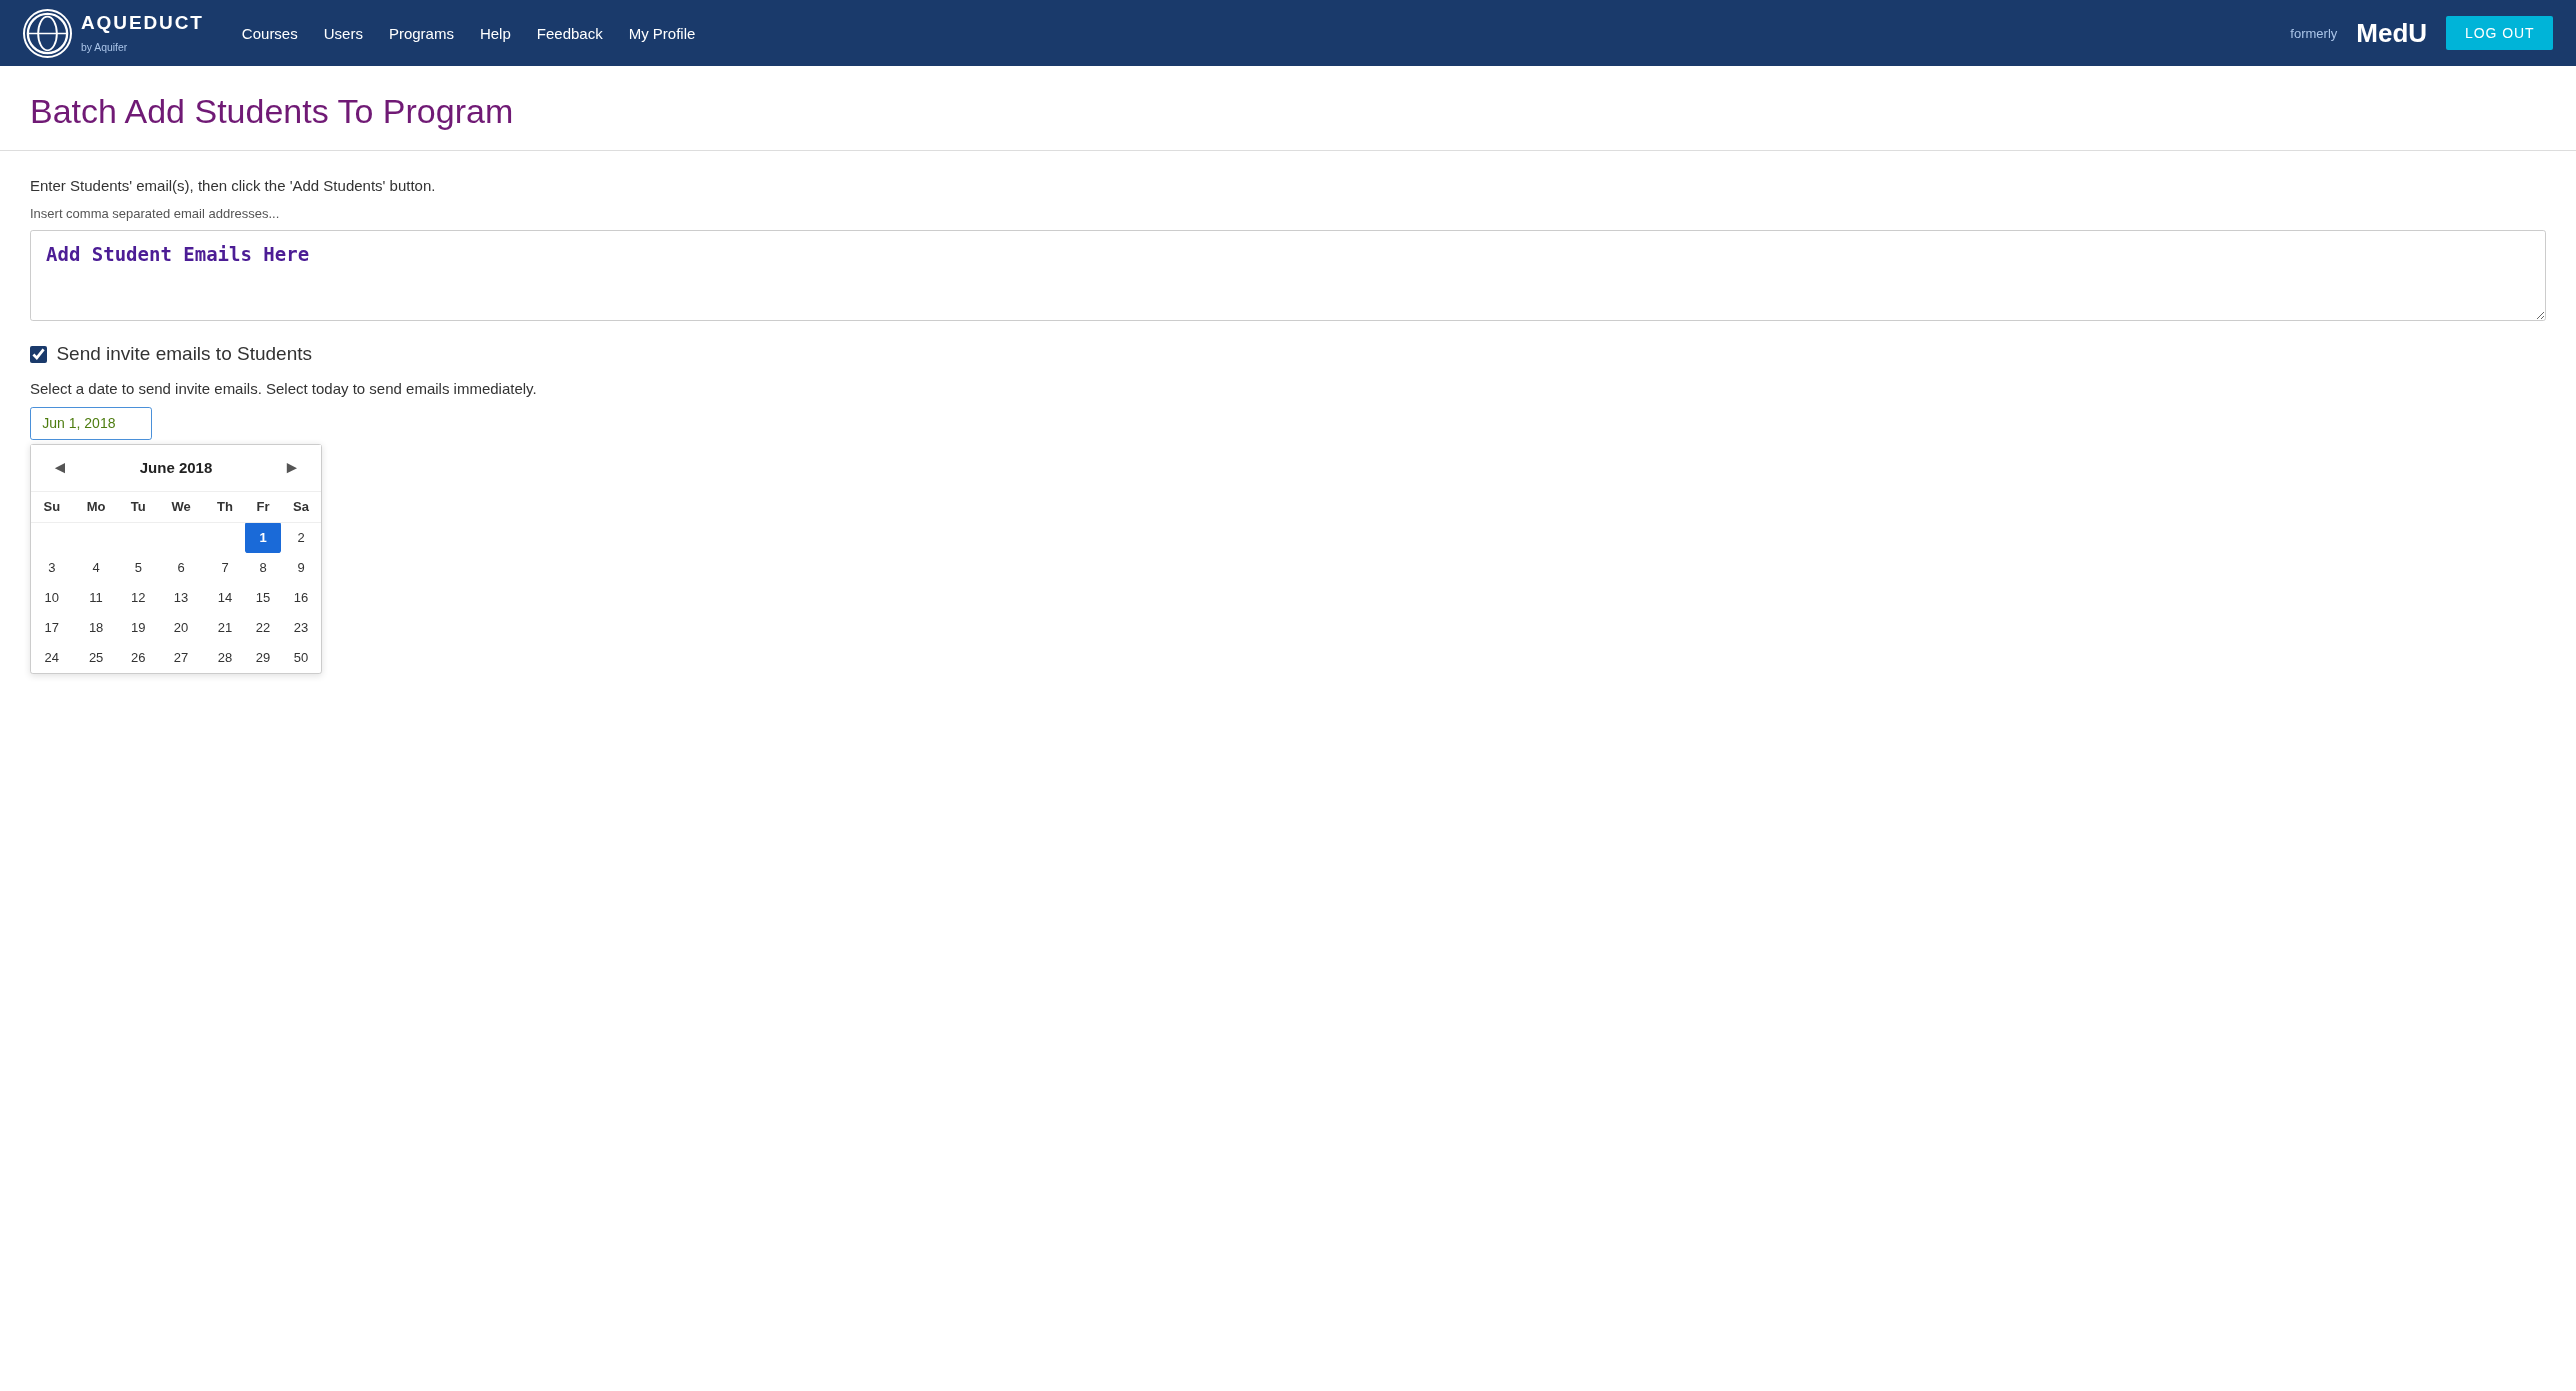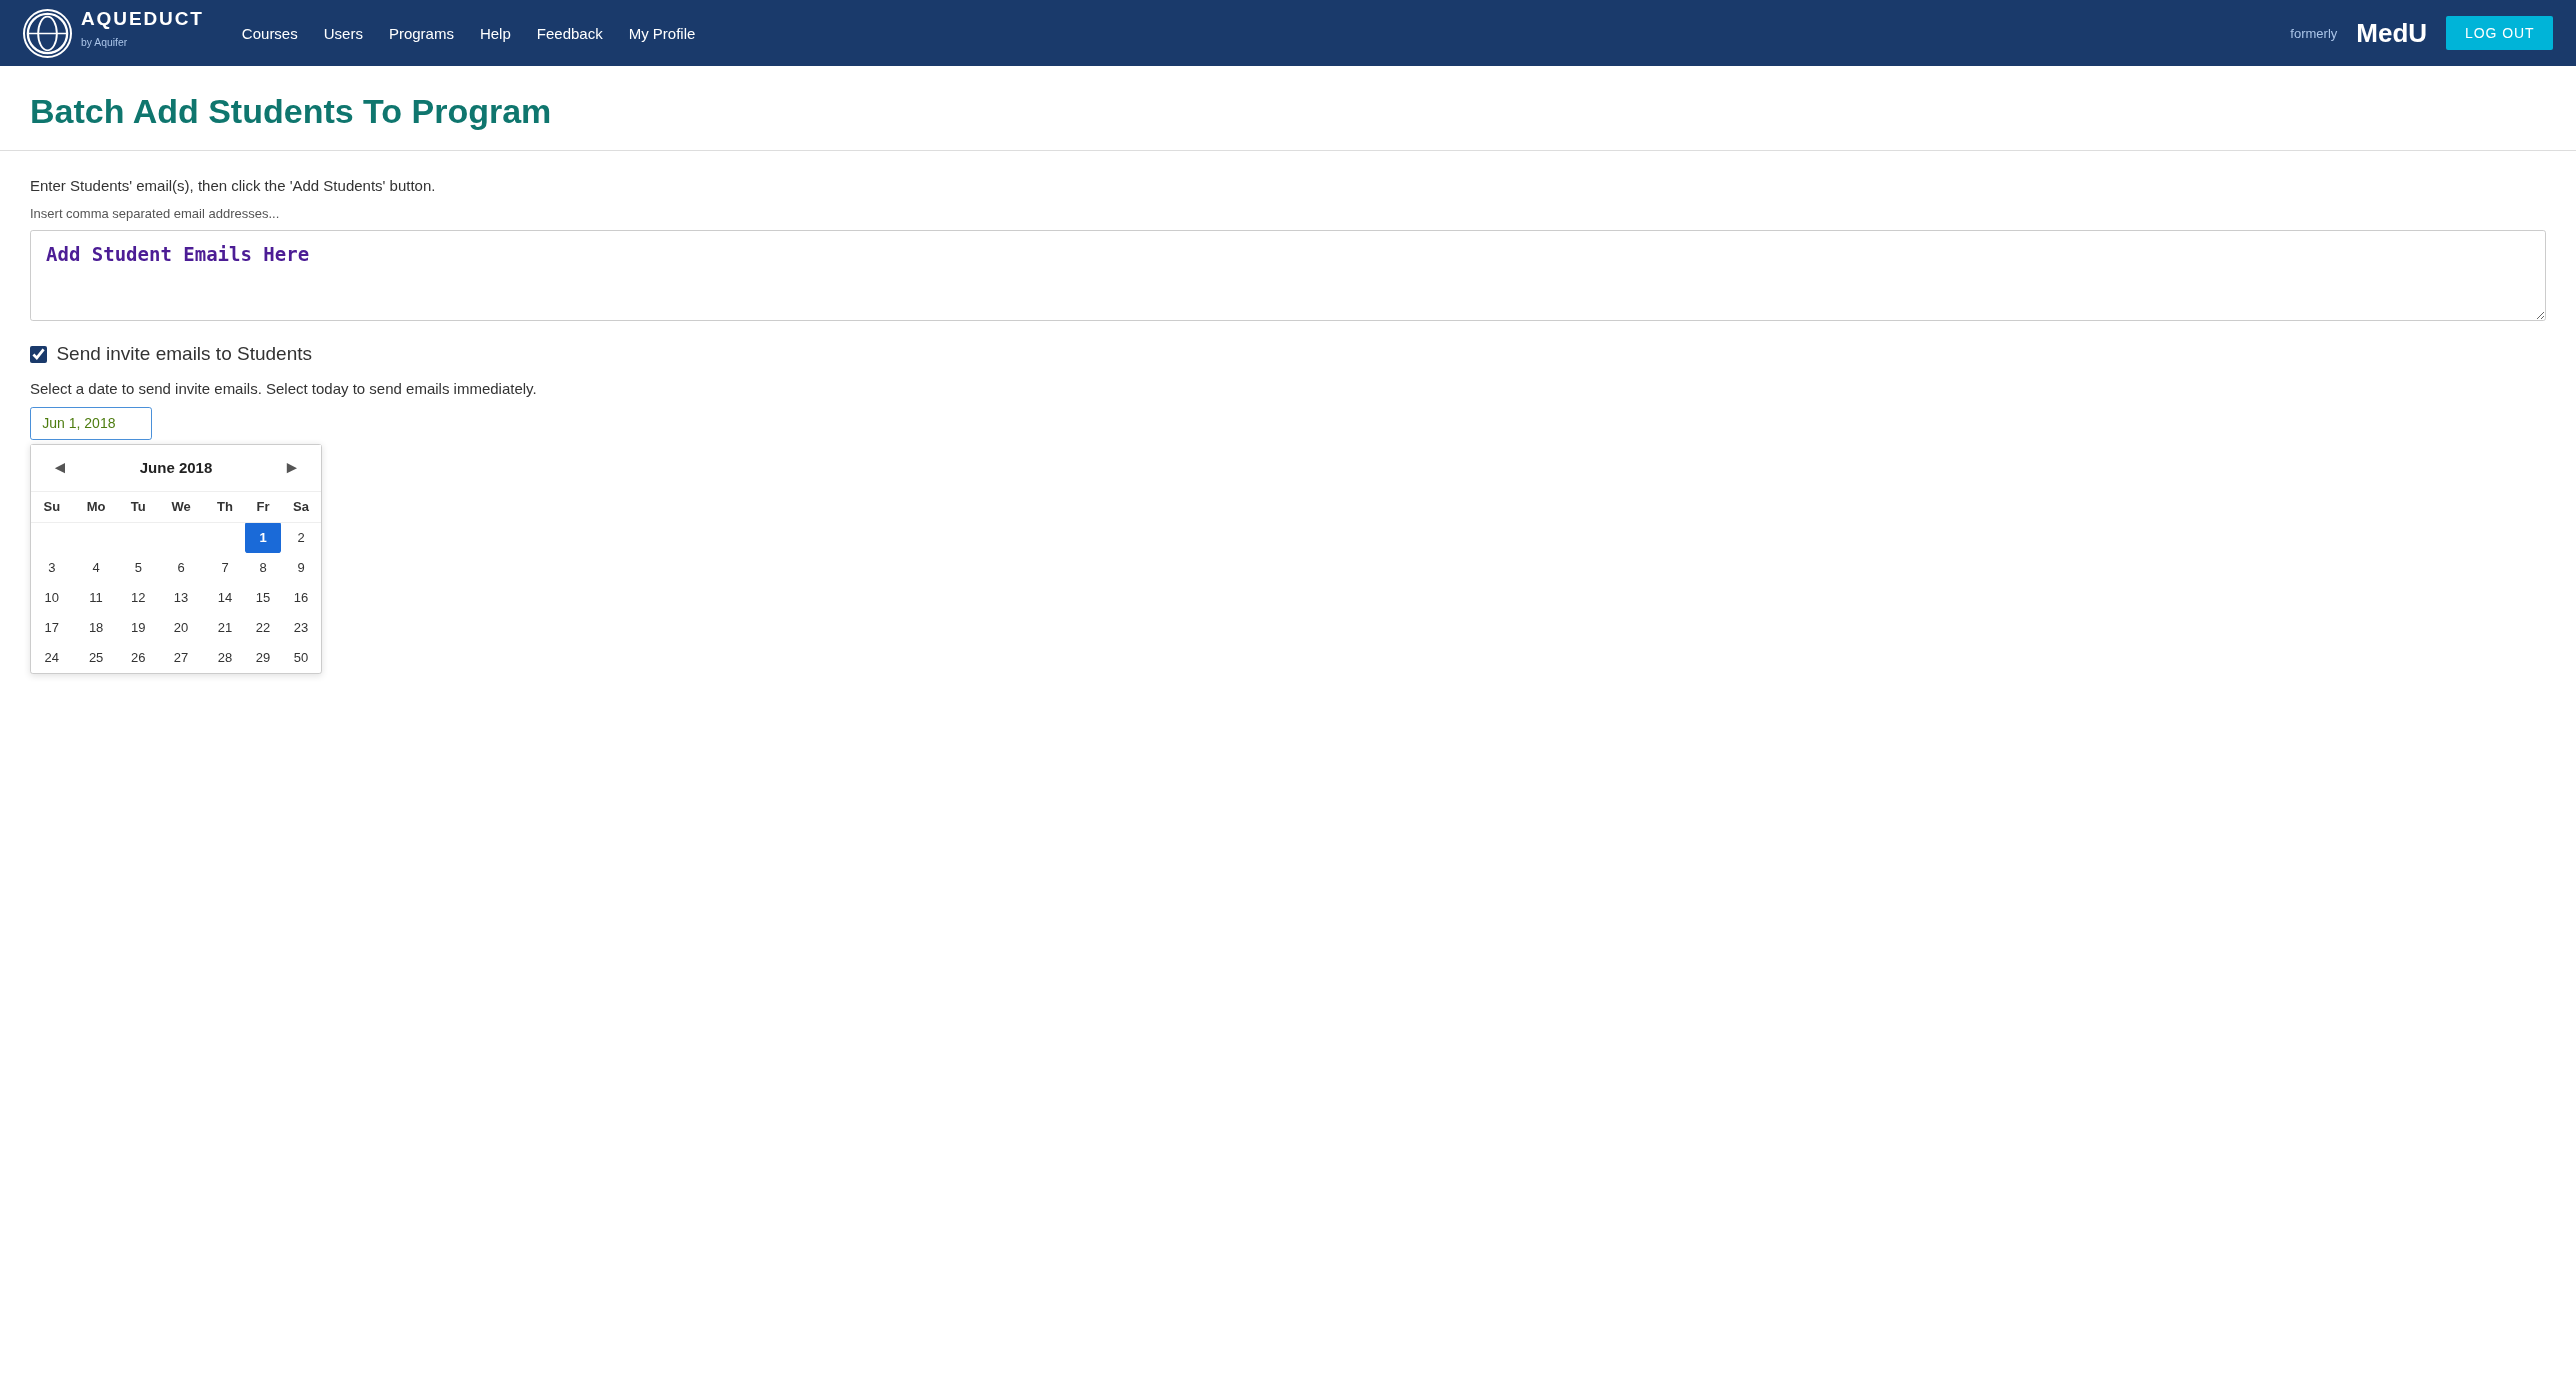--- a/index.html
+++ b/index.html
@@ -9,20 +9,21 @@
     .header {
       background: #1a3a6b;
       color: white;
       display: flex;
       align-items: center;
       padding: 0 22.6px;
       height: 66px;
     }
     .logo-area {
       display: flex;
+      align-items: center;
       margin-right: 38px;
     }
     .logo-circle {
       width: 49px;
       height: 49px;
       border-radius: 50%;
       border: 2.8px solid white;
       display: flex;
       align-items: center;
       justify-content: center;
@@ -89,22 +90,22 @@
       background: white;
       min-height: calc(100vh - 66px);
     }
     .page-header {
       padding: 26px 30px 19px 30px;
       border-bottom: 0.9px solid #ddd;
       background: white;
     }
     .page-title {
       font-size: 34px;
-      font-weight: bold;
-      color: #0f766e;
+      font-weight: normal;
+      color: #701a75;
     }
     .form-area {
       padding: 26px 30px;
       background: white;
     }
     .instruction-text {
       font-size: 15px;
       color: #333;
       margin-bottom: 12px;
     }

